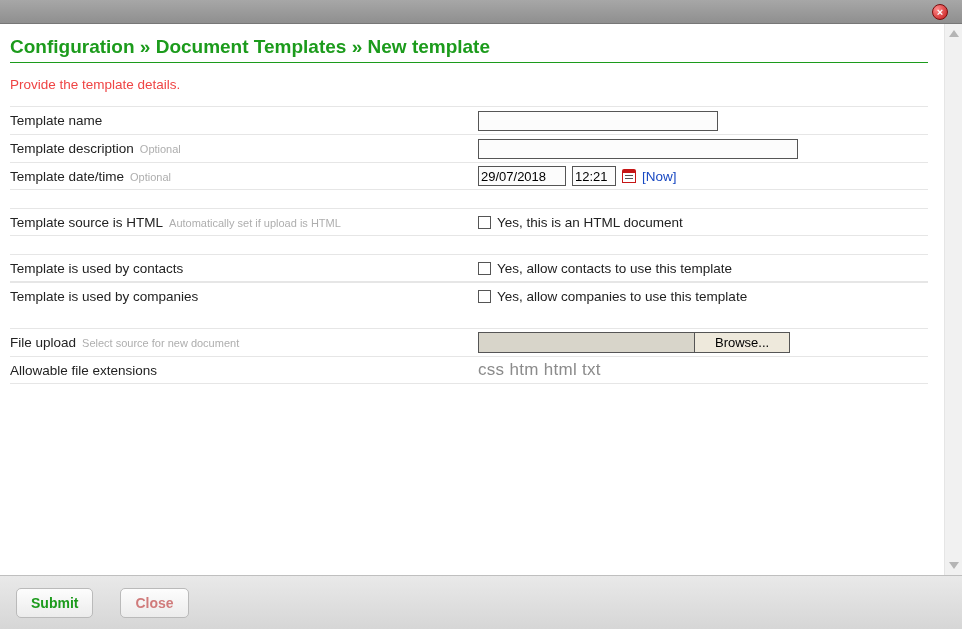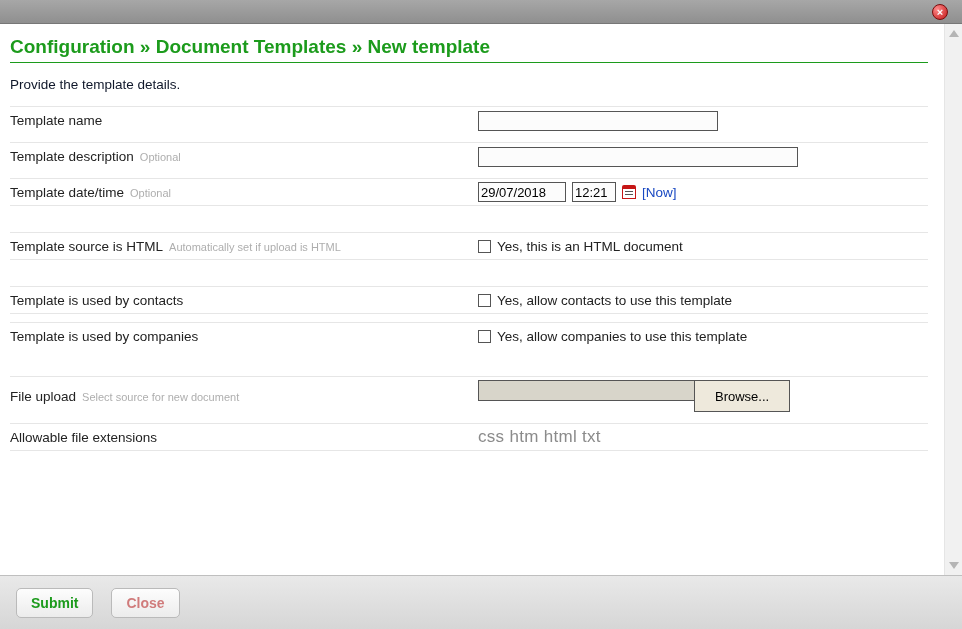--- a/index.html
+++ b/index.html
@@ -48,30 +48,29 @@
   .scroll-down { bottom:6px; border-top:7px solid #b5b5b5; }
 
   .breadcrumb {
     color: #1c9b1c;
     font-weight: bold;
     font-size: 19px;
     padding-bottom: 4px;
     border-bottom: 1px solid #1c9b1c;
     margin-bottom: 14px;
   }
-  .intro { font-size: 13.5px; color: #0f172a; margin-bottom: 14px; }
+  .intro { font-size: 13.5px; color: #ef4444; margin-bottom: 14px; }
 
   .row {
     display:flex; align-items: center;
     border-top: 1px solid #e6e6e6;
     min-height: 28px;
     padding: 3px 0;
     font-size: 13.5px;
     color: #222;
-    margin-top: 8px;
   }
   .row.last { border-bottom: 1px solid #e6e6e6; }
   .spacer { height: 18px; }
   .label-col { width: 468px; display:flex; align-items:baseline; gap:6px; }
   .optional { color: #aeaeae; font-size: 11px; }
   .field-col { flex:1; display:flex; align-items:center; gap:6px; }
 
   input[type=text].wide { width: 240px; height:20px; border:1px solid #555; background:#fcfcfc; font-family: inherit; font-size:13px; padding:0 2px; }
   input[type=text].wider { width: 320px; height:20px; border:1px solid #555; background:#fcfcfc; font-family: inherit; font-size:13px; padding:0 2px; }
   input[type=text].date { width: 88px; height:20px; border:1px solid #555; background:#fcfcfc; font-family: inherit; font-size:13px; padding:0 2px; }
@@ -82,32 +81,32 @@
   .cal-body { flex:1; background:#fff; border:1px solid #c61616; border-top:none; position:relative;}
   .cal-body::before, .cal-body::after { content:""; position:absolute; background:#555; height:1px; left:2px; right:2px; }
   .cal-body::before { top:2px; }
   .cal-body::after { top:5px; }
 
   .chk { width:13px; height:13px; border:1px solid #555; background:#fff; cursor:pointer; }
 
   .file-box { display:flex; }
   .file-path { width:216px; height:21px; background:#d8d5ca; border:1px solid #555; border-right:none; }
   .file-btn {
-    height:32px; padding:0 20px;
+    height:21px; padding:0 20px;
     background:#eee9dc; border:1px solid #555;
     font-family:inherit; font-size:13px;
     cursor:pointer;
   }
   .ext-list { color:#8b8b8b; font-size:17px; letter-spacing:.3px; }
 
   .footer {
     position:absolute; left:0; right:0; bottom:0; height:54px;
     background: linear-gradient(#e9e9e9, #d6d6d6);
     border-top:1px solid #bfbfbf;
-    display:flex; align-items:center; gap:18px; padding-left:16px;
+    display:flex; align-items:center; gap:27px; padding-left:16px;
   }
   .btn {
     height:30px; padding:0 14px;
     border:1px solid #bababa; border-radius:5px;
     background:linear-gradient(#fdfdfd, #ececec);
     font-family:inherit; font-size:14px; font-weight:bold;
     cursor:pointer;
   }
   .btn-submit { color:#1c9b1c; }
   .btn-close  { color:#d07b7b; }

